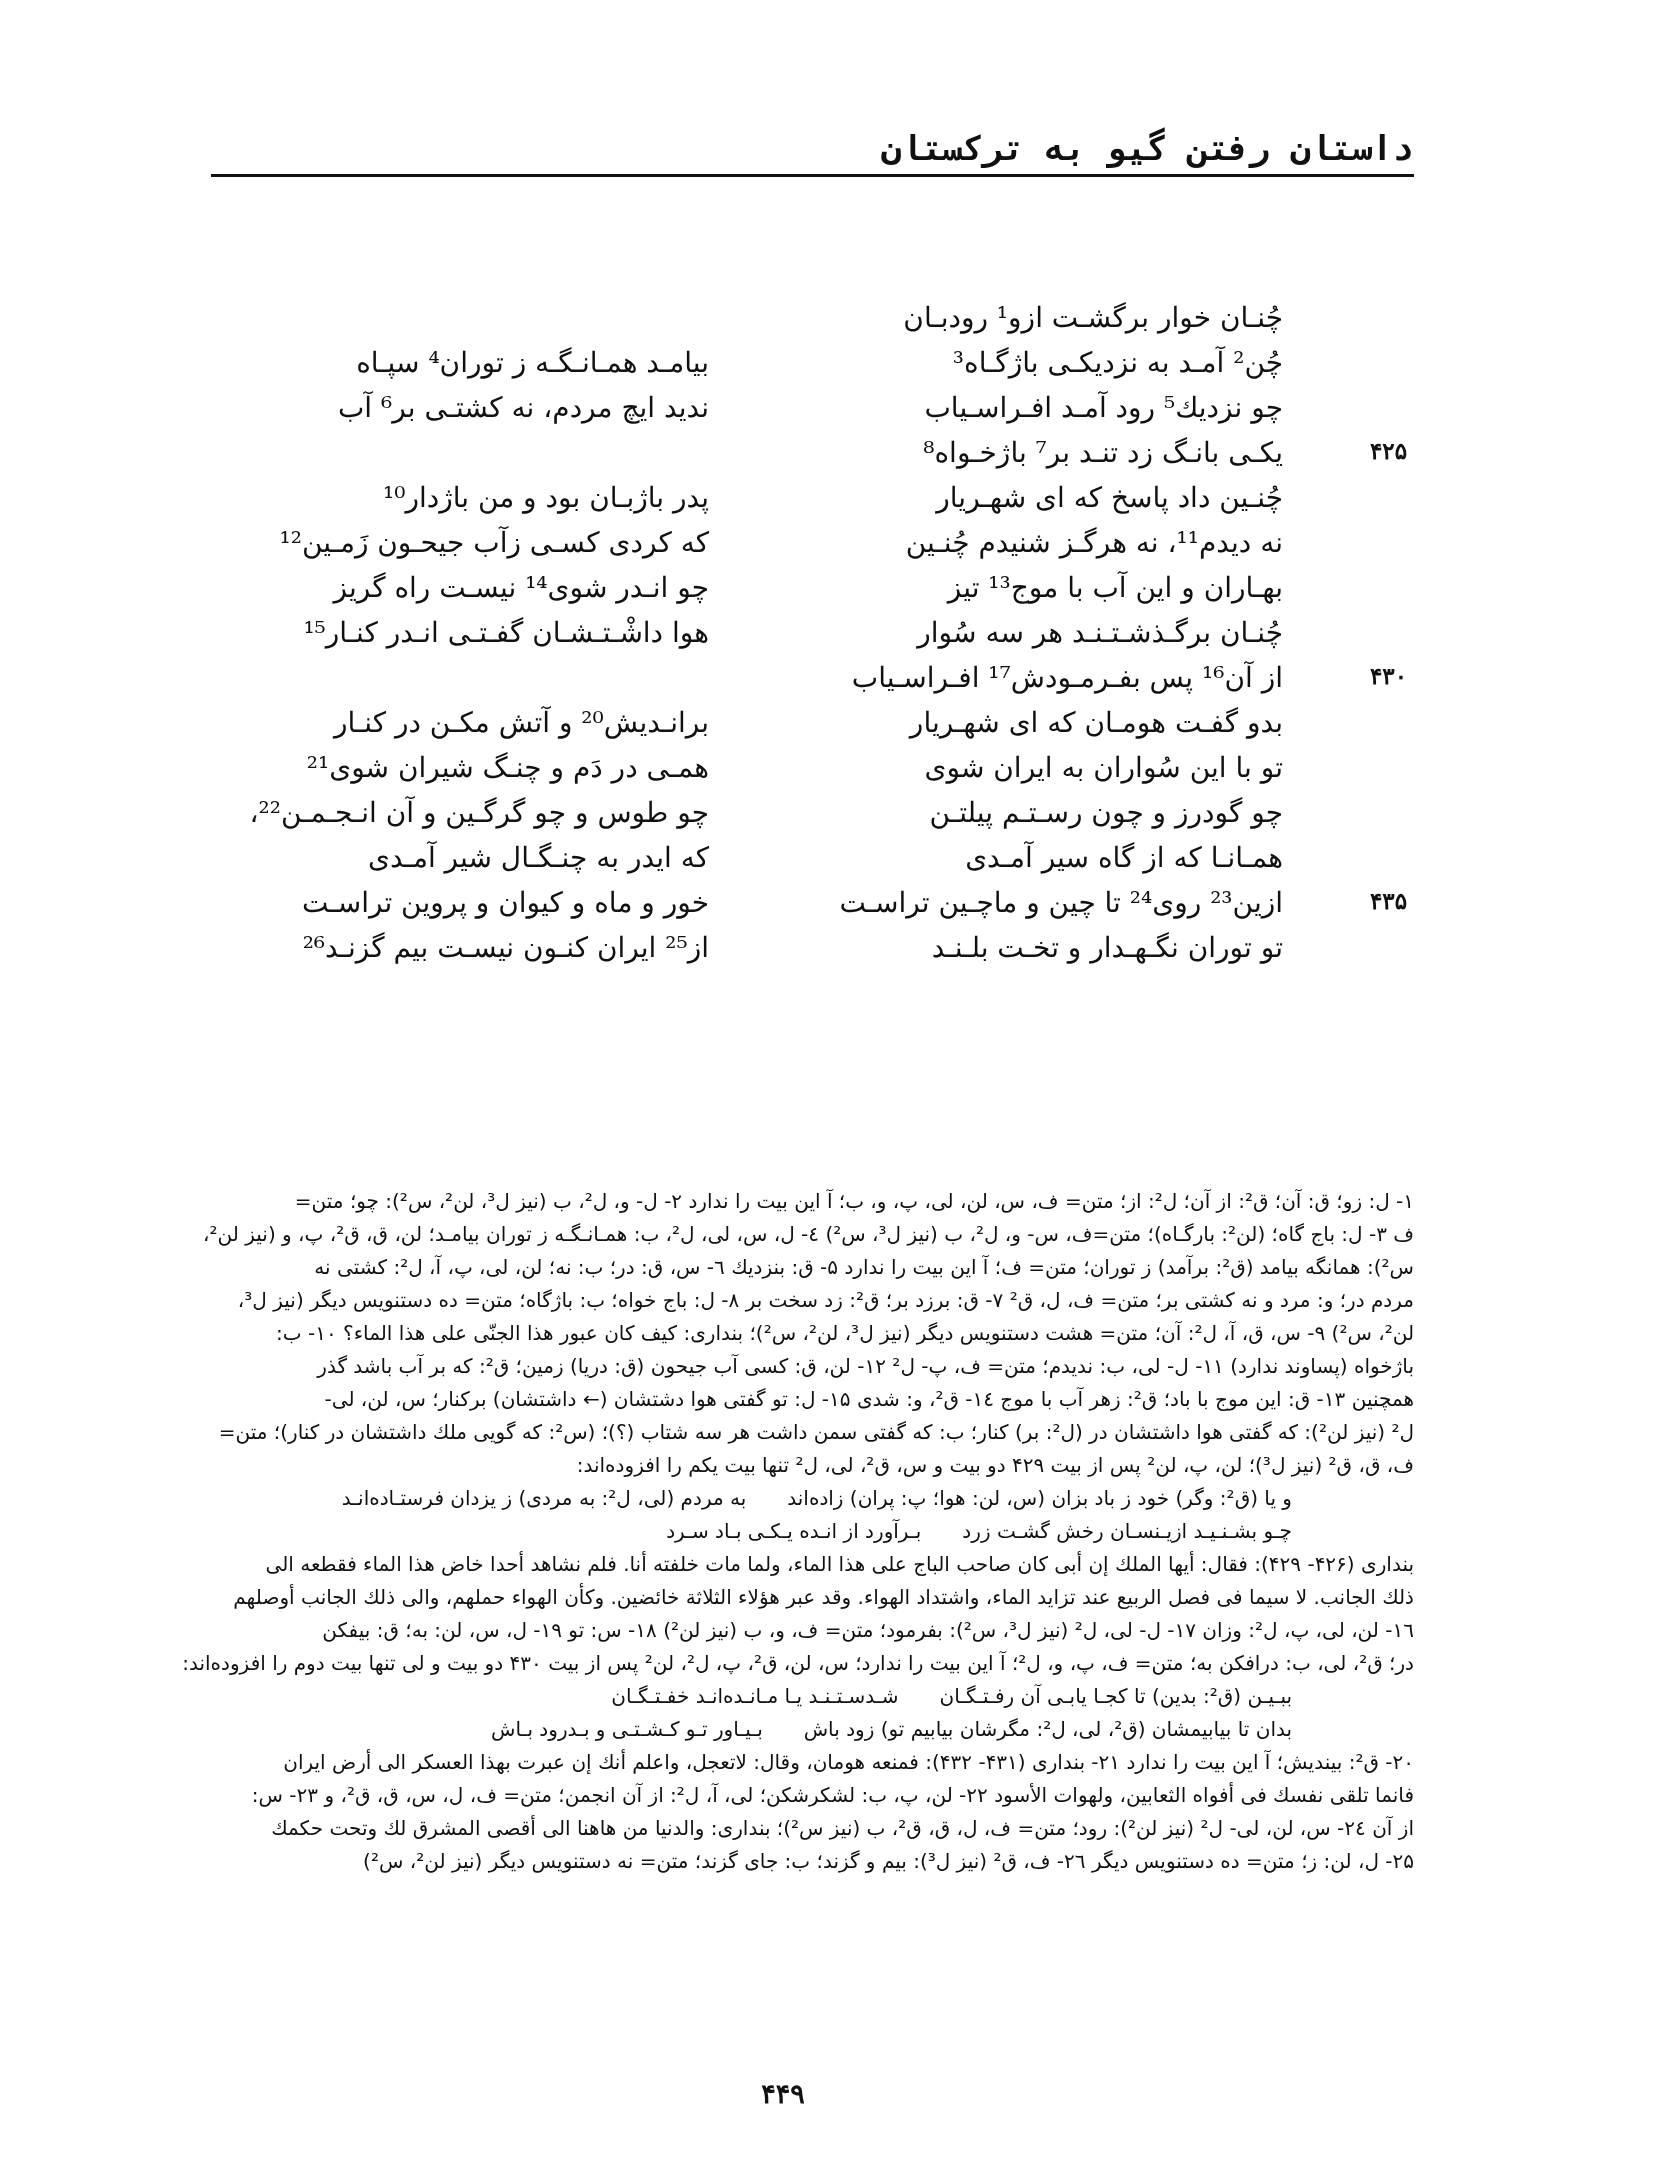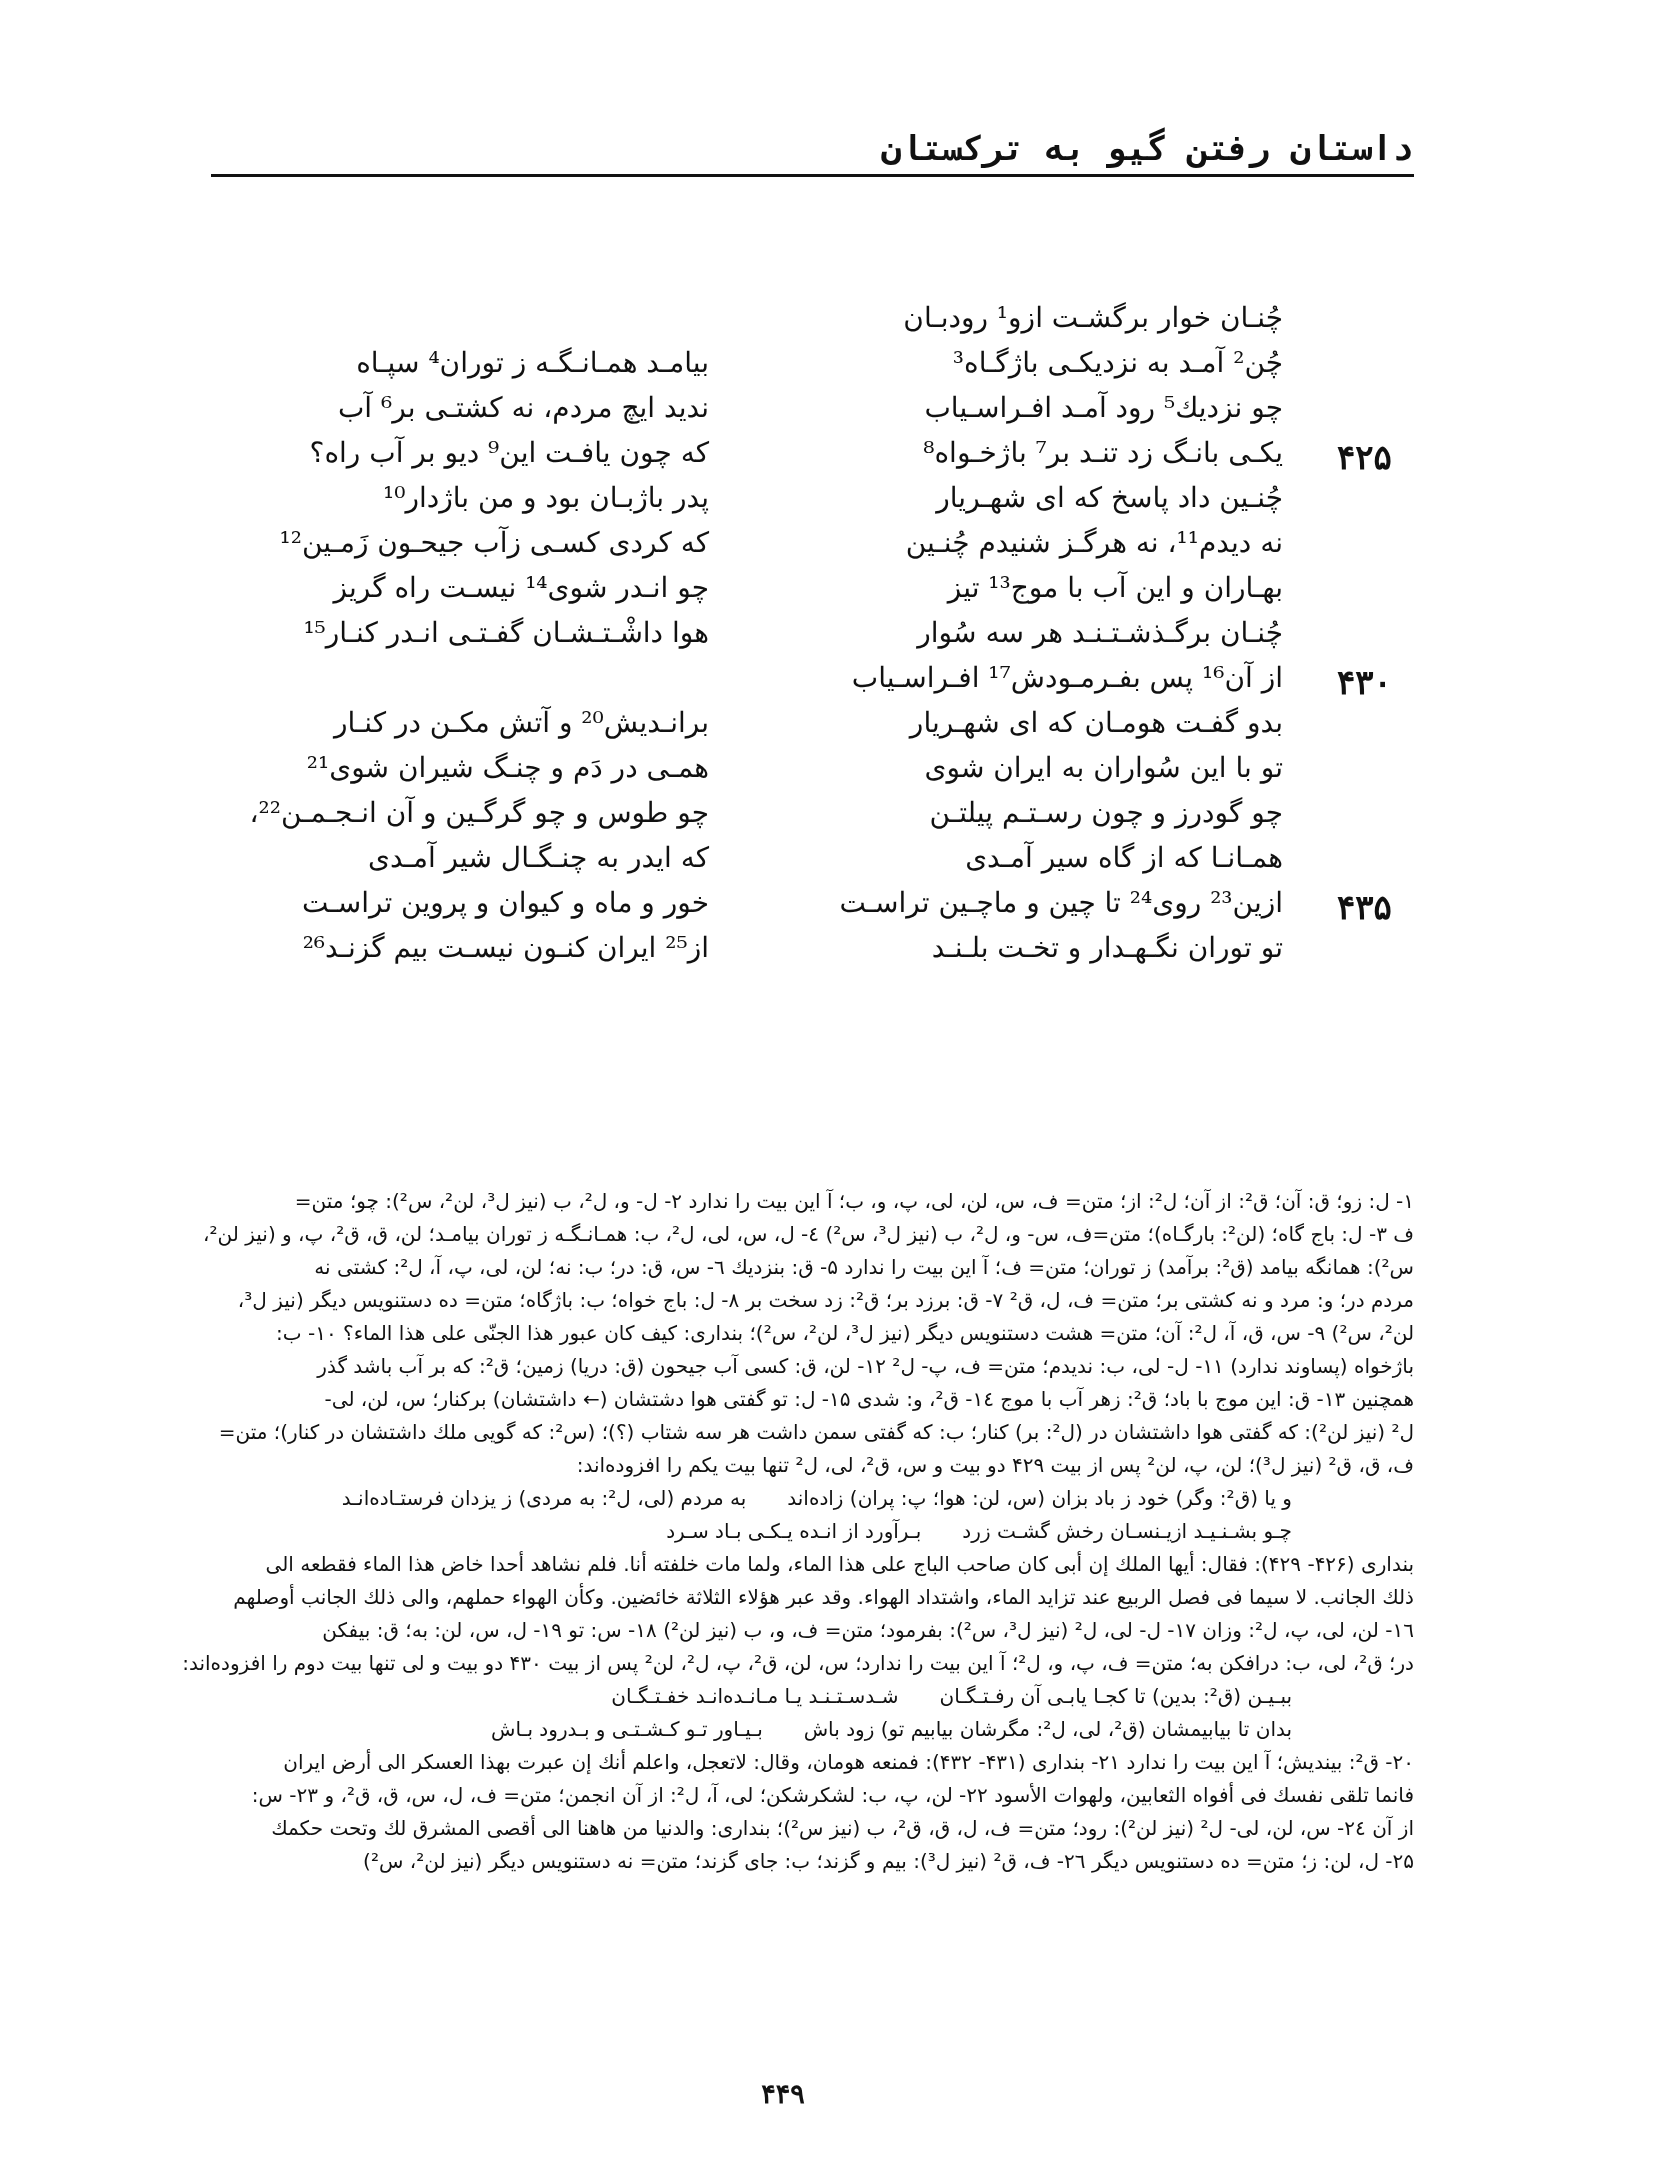--- a/index.html
+++ b/index.html
@@ -1,21 +1,21 @@
 <!DOCTYPE html>
 <html style="font-size:10.8px"><head>
 <meta charset="utf-8">
 <style>
   html, body { margin:0; padding:0; background:#ffffff; }
   body { width:1676px; height:2183px; position:relative; overflow:hidden; color:#111; font-family:"DejaVu Serif", serif; }
   .page-title { position:absolute; top:128px; right:263px; font-size:34px; font-weight:bold; direction:rtl; font-family:Liberation Mono, monospace; }
   .title-rule { position:absolute; top:174px; left:211px; width:1203px; height:3.4px; background:#111; }
   .verses { position:absolute; top:297px; left:203px; width:1215px; }
   .verse-row { position:relative; height:45px; direction:rtl; }
-  .verse-num { position:absolute; right:0; top:5.4px; width:81px; text-align:left; font-size:34px; font-weight:bold; }
+  .verse-num { position:absolute; right:11px; top:5.4px; width:81px; text-align:right; font-size:23px; font-weight:bold; }
   .hemi { position:absolute; top:0; direction:rtl; font-size:28px; line-height:41px; white-space:nowrap; text-align:justify; }
   .hemi-1 { right:135px; width:419px; }
   .hemi-2 { right:709px; width:473px; }
   .footnotes { position:absolute; top:1185px; left:138px; width:1276px; direction:rtl; font-size:20px; line-height:33px; text-align:justify; font-family:"DejaVu Sans", sans-serif; }
   .fn-line { display:block; white-space:nowrap; overflow:hidden; }
   .fn-verse { display:flex; flex-direction:row; justify-content:flex-start; gap:41px; padding-right:122px; white-space:nowrap; }
   .page-number { position:absolute; top:2078px; left:749px; width:68px; text-align:center; font-size:27px; font-weight:bold; }
 </style>
 </head>
 <body>
@@ -34,21 +34,20 @@
       <span class="hemi hemi-2">بیامـد همـانـگـه ز توران⁴ سپـاه</span>
     </div>
   <div class="verse-row">
       <span class="verse-num"></span>
       <span class="hemi hemi-1">چو نزدیك⁵ رود آمـد افـراسـیاب</span>
       <span class="hemi hemi-2">ندید ایچ مردم، نه کشتـی بر⁶ آب</span>
     </div>
   <div class="verse-row">
       <span class="verse-num">۴۲۵</span>
       <span class="hemi hemi-1">یکـی بانـگ زد تنـد بر⁷ باژخـواه⁸</span>
-      <span class="hemi hemi-2">که چون یافـت این⁹ دیو بر آب راه؟</span>
     </div>
   <div class="verse-row">
       <span class="verse-num"></span>
       <span class="hemi hemi-1">چُنـین داد پاسخ که ای شهـریار</span>
       <span class="hemi hemi-2">پدر باژبـان بود و من باژدار¹⁰</span>
     </div>
   <div class="verse-row">
       <span class="verse-num"></span>
       <span class="hemi hemi-1">نه دیدم¹¹، نه هرگـز شنیدم چُنـین</span>
       <span class="hemi hemi-2">که کردی کسـی زآب جیحـون زَمـین¹²</span>

